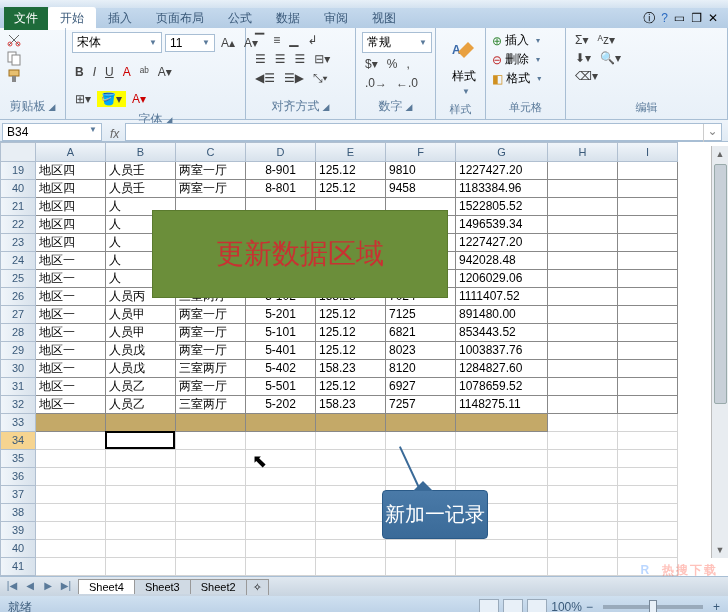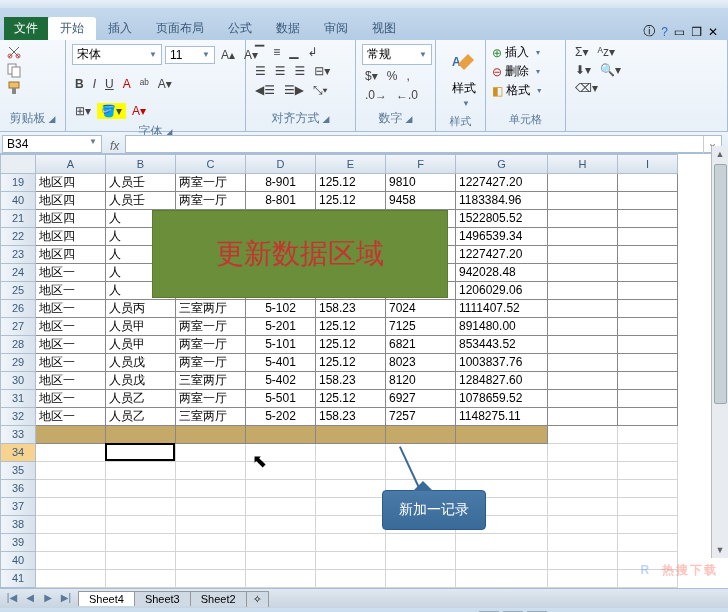--- a/index.html
+++ b/index.html
@@ -1,18 +1,18 @@
 <!DOCTYPE html>
 <html><head>
 <meta charset="utf-8">
 <style>
 *{margin:0;padding:0;box-sizing:border-box;font-family:"Microsoft YaHei",SimSun,sans-serif;font-size:12px}
 body{width:728px;height:612px;background:#fff;overflow:hidden;position:relative}
 .titlebar{height:8px;background:linear-gradient(#e8f0f8,#d4e2f0)}
-.menubar{height:32px;background:linear-gradient(#c5d9ed,#b4cce4);display:flex;align-items:flex-end;padding:0 4px}
+.menubar{height:20px;background:linear-gradient(#c5d9ed,#b4cce4);display:flex;align-items:center;padding:0 4px}
 .menu-file{background:#1e6b3a;color:#fff;padding:3px 10px;font-size:12px}
 .menu-tab{padding:3px 12px;color:#3b5a7a;font-size:12px}
 .menu-tab.active{background:#fff;border-radius:3px 3px 0 0}
 .title-right{margin-left:auto;display:flex;gap:6px;align-items:center;padding-right:6px}
 .ribbon{height:92px;background:linear-gradient(#f5f9fd,#e8f0f8);display:flex;border-bottom:1px solid #a8bed4}
 .ribbon-group{border-right:1px solid #a8bed4;display:flex;flex-direction:column;padding:2px 4px}
 .ribbon-body{flex:1;display:flex;align-items:flex-start;gap:4px;padding:2px}
 .ribbon-label{text-align:center;color:#5a7a9a;font-size:11px;padding:2px 0;display:flex;justify-content:center;align-items:center;gap:3px}
 .expand-arrow{color:#5a7a9a;font-size:9px}
 .big-btn{display:flex;flex-direction:column;align-items:center;padding:2px 6px;gap:2px}
@@ -36,21 +36,21 @@
 .rowhead.sel{background:#f6d490}
 .cells{position:relative}
 .row{display:flex;height:18px}
 .cell{border-right:1px solid #888;border-bottom:1px solid #888;height:18px;line-height:17px;padding:0 3px;overflow:hidden;white-space:nowrap;font-size:12px}
 .cell.hl{background:#c4a968}
 .cell.num{text-align:left}
 .cell.ctr{text-align:center}
 .gridlines .cell{border-right:1px solid #d4d4d4;border-bottom:1px solid #d4d4d4}
 .sel-cell{position:absolute;border:2px solid #000;background:#fff;pointer-events:none}
 .overlay-box{position:absolute;background:#6b8e3a;color:#c83232;font-size:28px;display:flex;align-items:center;justify-content:center;border:1px solid #5a7a2e}
-.callout{position:absolute;background:linear-gradient(#4a7aa8,#3a6a98);color:#fff;padding:10px 16px;border-radius:4px;border:1px solid #2a5a88;font-size:14px}
+.callout{position:absolute;background:linear-gradient(#4a7aa8,#3a6a98);color:#fff;padding:10px 2px;border-radius:4px;border:1px solid #2a5a88;font-size:20px}
 .callout::before{content:"";position:absolute;top:-20px;left:30px;border:10px solid transparent;border-bottom-color:#3a6a98}
 .callout-line{position:absolute;width:2px;background:#3a6a98;transform-origin:bottom}
 .sheetbar{height:20px;background:linear-gradient(#e0e8f0,#c8d4e0);display:flex;align-items:center;border-top:1px solid #a8bed4}
 .sheet-nav{display:flex;padding:0 4px;gap:2px}
 .sheet-nav-btn{width:16px;height:16px;color:#5a7a9a;text-align:center;line-height:14px;font-size:10px}
 .sheet-tab{background:#fff;border:1px solid #999;border-bottom:none;padding:1px 10px;font-size:11px;margin-right:-1px}
 .sheet-tab.inactive{background:#d0dae4}
 .statusbar{height:22px;background:linear-gradient(#cfe0f0,#b8cee4);display:flex;align-items:center;padding:0 8px;color:#3a5a7a;font-size:11px}
 .status-right{margin-left:auto;display:flex;align-items:center;gap:4px}
 .view-btn{width:20px;height:16px;border:1px solid #9ab;background:#e8f0f8}
@@ -235,20 +235,21 @@
           <span class="mini-btn">ᴬz▾</span>
         </div>
       <div class="btn-row">
           <span class="mini-btn">⬇▾</span>
           <span class="mini-btn">🔍▾</span>
         </div>
       <div class="btn-row">
           <span class="mini-btn">⌫▾</span>
         </div>
     </div>
+    <div class="ribbon-label">编辑</div>
   </div>
 </div>
 
 <div class="namebox-bar">
   <div class="namebox">
       <span>B34</span>
       <span class="combo-arrow">▼</span>
     </div>
   <span class="fx-lbl">fx</span>
   <div class="formula-bar">

